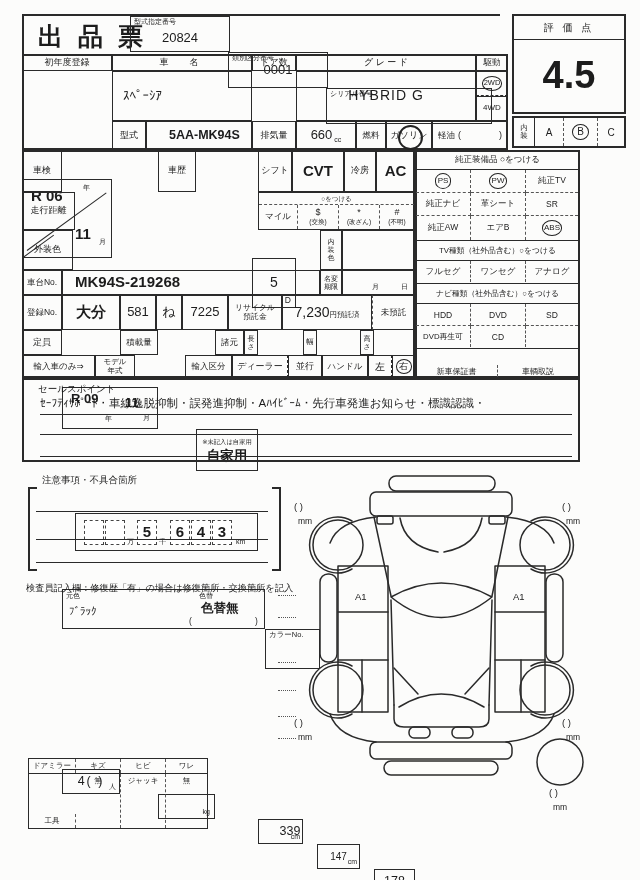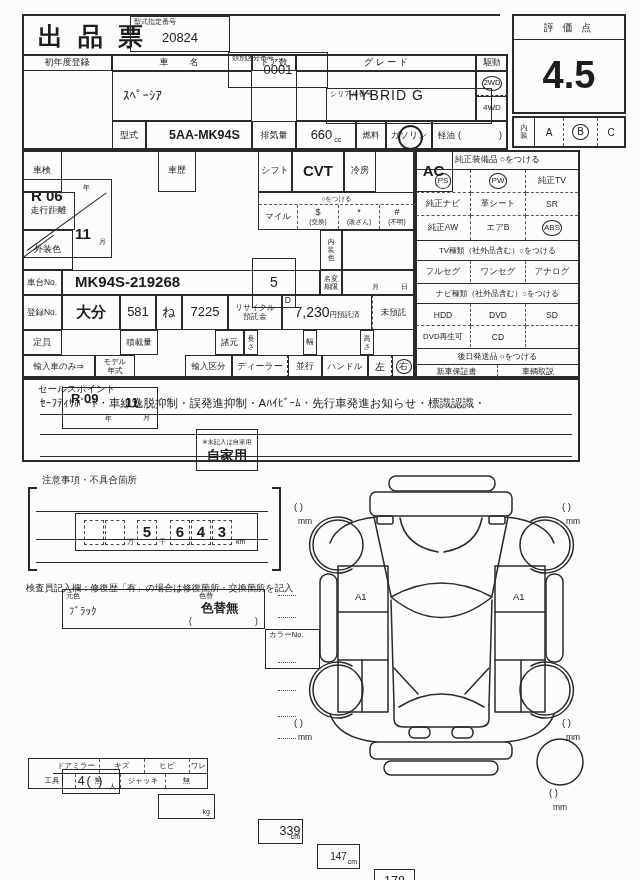--- a/index.html
+++ b/index.html
@@ -125,21 +125,21 @@
     <span class="abs xs" style="left:80px;top:26px;">月</span>
   </div>
   <div class="c s9" style="left:158px;top:150px;width:38px;height:42px;">車歴</div>
   <div class="c rel" style="left:196px;top:150px;width:62px;height:42px;flex-direction:column;">
     <span style="font-size:6.3px;margin-top:2px;">※未記入は自家用</span>
     <span class="b" style="font-size:13.5px;margin-top:3px;">自家用</span>
   </div>
   <div class="c s9" style="left:258px;top:150px;width:34px;height:42px;">シフト</div>
   <div class="c xl" style="left:292px;top:150px;width:52px;height:42px;">CVT</div>
   <div class="c s9" style="left:344px;top:150px;width:32px;height:42px;">冷房</div>
-  <div class="c xl" style="left:376px;top:150px;width:39px;height:42px;margin-left:38px;">AC</div>
+  <div class="c xl" style="left:376px;top:150px;width:39px;height:42px;">AC</div>
 
   <div class="c s9" style="left:22px;top:192px;width:53px;height:38px;">走行距離</div>
   <div class="c rel" style="left:75px;top:192px;width:183px;height:38px;">
     <div class="obox" style="left:8px;top:6px;"></div>
     <div class="obox" style="left:29px;top:6px;"></div>
     <span class="abs xs" style="left:51px;top:24px;">万</span>
     <div class="obox" style="left:61px;top:6px;">5</div>
     <span class="abs xs" style="left:83px;top:24px;">千</span>
     <div class="obox" style="left:94px;top:6px;">6</div>
     <div class="obox" style="left:115px;top:6px;">4</div>
@@ -284,49 +284,48 @@
   <div class="eqc nr nb" style="left:526px;top:261px;width:52px;height:21px;">アナログ</div>
   <div class="sep" style="top:283px;"></div>
   <div class="eqh" style="top:284.8px;height:19px;">ナビ種類（社外品含む）○をつける</div>
   <div class="eqc" style="left:416px;top:304px;width:55px;height:22px;">HDD</div>
   <div class="eqc" style="left:471px;top:304px;width:55px;height:22px;">DVD</div>
   <div class="eqc nr" style="left:526px;top:304px;width:52px;height:22px;">SD</div>
   <div class="eqc nb" style="left:416px;top:326px;width:55px;height:21px;font-size:7.8px;">DVD再生可</div>
   <div class="eqc nb" style="left:471px;top:326px;width:55px;height:21px;">CD</div>
   <div class="eqc nr nb" style="left:526px;top:326px;width:52px;height:21px;"></div>
   <div class="sep" style="top:348px;"></div>
-  <div class="eqh" style="top:349.8px;height:15px;font-size:8px;">後日発送品 ○をつける</div>
   <div class="eqc nb" style="left:416px;top:365px;width:82px;height:12px;font-size:8px;">新車保証書</div>
   <div class="eqc nr nb" style="left:498px;top:365px;width:80px;height:12px;font-size:8px;">車輌取説</div>
 
   <div class="abs" style="left:42px;top:474px;font-size:9.5px;">注意事項・不具合箇所</div>
   <div class="abs" style="left:28px;top:487px;width:7px;height:80px;border-left:2px solid #2a2a2a;border-top:2px solid #2a2a2a;border-bottom:2px solid #2a2a2a;"></div>
   <div class="abs" style="left:272px;top:487px;width:7px;height:80px;border-right:2px solid #2a2a2a;border-top:2px solid #2a2a2a;border-bottom:2px solid #2a2a2a;"></div>
   <div class="rule" style="left:36px;top:511px;width:232px;"></div>
   <div class="rule" style="left:36px;top:539px;width:232px;"></div>
   <div class="rule" style="left:36px;top:562px;width:232px;"></div>
 
   <div class="abs" style="left:26px;top:582px;font-size:9.2px;white-space:nowrap;">検査員記入欄：修復歴「有」の場合は修復箇所・交換箇所を記入</div>
 
   <div class="abs dotted" style="left:278px;top:595px;width:18px;"></div>
   <div class="abs dotted" style="left:278px;top:617px;width:18px;"></div>
   <div class="abs dotted" style="left:278px;top:662px;width:18px;"></div>
   <div class="abs dotted" style="left:278px;top:690px;width:18px;"></div>
   <div class="abs dotted" style="left:278px;top:716px;width:18px;"></div>
   <div class="abs dotted" style="left:278px;top:738px;width:18px;"></div>
 
   <div class="abs" style="left:28px;top:758px;width:180px;border:1.6px solid #2a2a2a;box-sizing:border-box;font-size:7.5px;">
-    <div style="display:flex;border-bottom:1.3px solid #2a2a2a;margin-left:24px;">
+    <div style="display:flex;border-bottom:1.3px solid #2a2a2a;">
       <div style="width:46px;border-right:1.2px dashed #555;text-align:center;padding:2px 0;">ドアミラー</div>
       <div style="width:44px;border-right:1.2px dashed #555;text-align:center;padding:2px 0;">キズ</div>
       <div style="width:44px;border-right:1.2px dashed #555;text-align:center;padding:2px 0;">ヒビ</div>
       <div style="flex:1;text-align:center;padding:2px 0;">ワレ</div>
     </div>
     <div style="display:flex;">
-      <div style="width:46px;border-right:1.2px dashed #555;text-align:center;padding:2px 0;">工具</div>
+      <div style="width:46px;border-right:1.2px dashed #555;text-align:center;padding:2px 0;margin-top:40px;">工具</div>
       <div style="width:44px;border-right:1.2px dashed #555;text-align:center;padding:2px 0;">無</div>
       <div style="width:44px;border-right:1.2px dashed #555;text-align:center;padding:2px 0;">ジャッキ</div>
       <div style="flex:1;text-align:center;padding:2px 0;">無</div>
     </div>
   </div>
 
   <svg class="abs" style="left:285px;top:465px;" width="343" height="360" viewBox="285 465 343 360" fill="none" stroke="#2a2a2a" stroke-width="1.5" stroke-linecap="round" stroke-linejoin="round">
 
     <rect x="389" y="476" width="106" height="15" rx="7"></rect>
     <rect x="370" y="492" width="142" height="24" rx="6"></rect>

